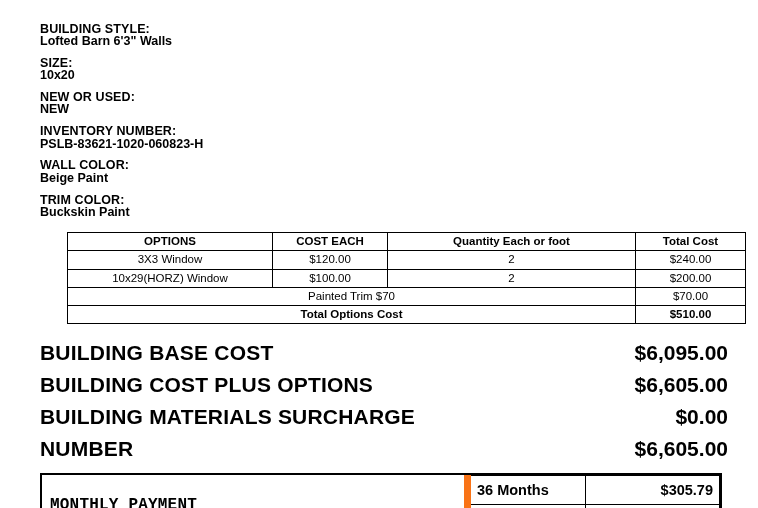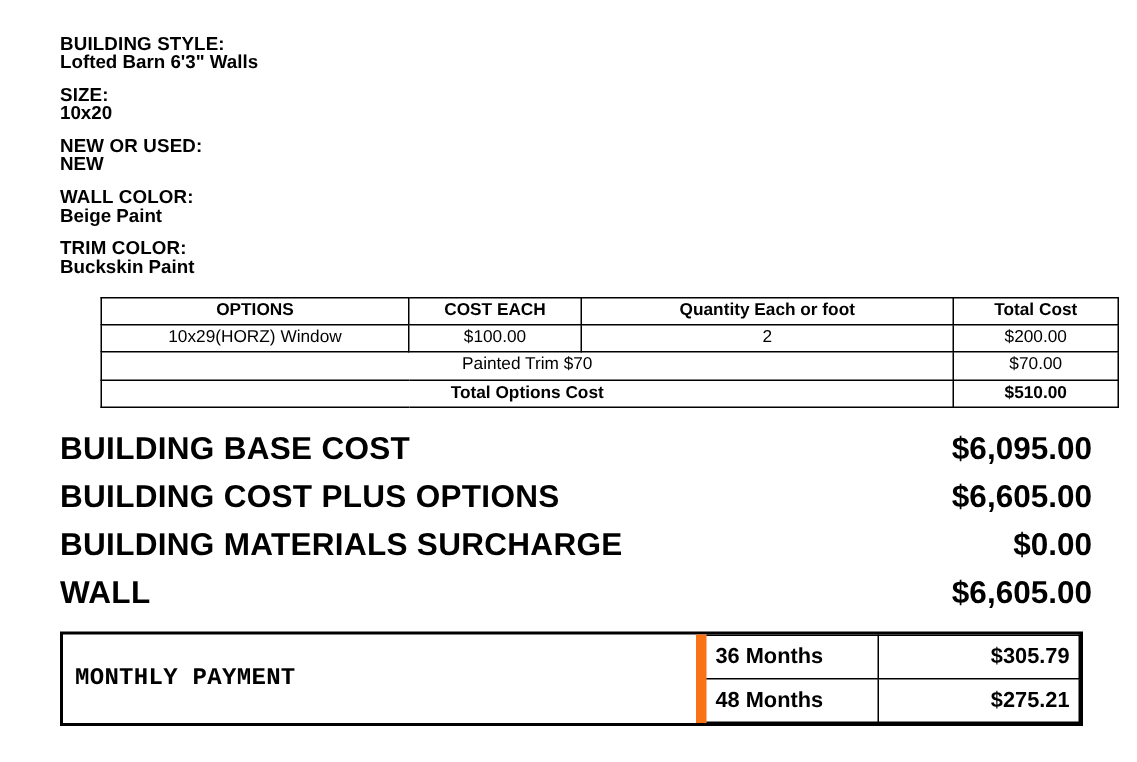--- a/index.html
+++ b/index.html
@@ -140,20 +140,24 @@
     </div>
     <div class="spec-row">
       <span class="spec-label">SIZE:</span>
       <span class="spec-value">10x20</span>
     </div>
     <div class="spec-row">
       <span class="spec-label">NEW OR USED:</span>
       <span class="spec-value">NEW</span>
     </div>
     <div class="spec-row">
+      <span class="spec-label">INVENTORY NUMBER:</span>
+      <span class="spec-value">PSLB-83621-1020-060823-H</span>
+    </div>
+    <div class="spec-row">
       <span class="spec-label">WALL COLOR:</span>
       <span class="spec-value">Beige Paint</span>
     </div>
     <div class="spec-row">
       <span class="spec-label">TRIM COLOR:</span>
       <span class="spec-value">Buckskin Paint</span>
     </div>
   </div>
 
   <table class="options-table">
@@ -166,20 +170,26 @@
     <thead>
       <tr>
         <th>OPTIONS</th>
         <th>COST EACH</th>
         <th>Quantity Each or foot</th>
         <th>Total Cost</th>
       </tr>
     </thead>
     <tbody>
       <tr>
+        <td class="cell-center">3X3 Window</td>
+        <td class="cell-center">$120.00</td>
+        <td class="cell-center">2</td>
+        <td class="cell-center">$240.00</td>
+      </tr>
+      <tr>
         <td class="cell-center">10x29(HORZ) Window</td>
         <td class="cell-center">$100.00</td>
         <td class="cell-center">2</td>
         <td class="cell-center">$200.00</td>
       </tr>
       <tr>
         <td class="merged-label" colspan="3">Painted Trim $70</td>
         <td class="cell-center">$70.00</td>
       </tr>
       <tr class="row-bold">
@@ -196,21 +206,21 @@
     </div>
     <div class="total-row">
       <span class="total-label">BUILDING COST PLUS OPTIONS</span>
       <span class="total-value">$6,605.00</span>
     </div>
     <div class="total-row">
       <span class="total-label">BUILDING MATERIALS SURCHARGE</span>
       <span class="total-value">$0.00</span>
     </div>
     <div class="total-row">
-      <span class="total-label">WALL</span>
+      <span class="total-label">NUMBER</span>
       <span class="total-value">$6,605.00</span>
     </div>
   </div>
 
   <div class="payment-wrap">
     <div class="payment-label">MONTHLY PAYMENT</div>
     <table class="payment-table">
       <tbody>
         <tr>
           <td class="pay-term">36 Months</td>

